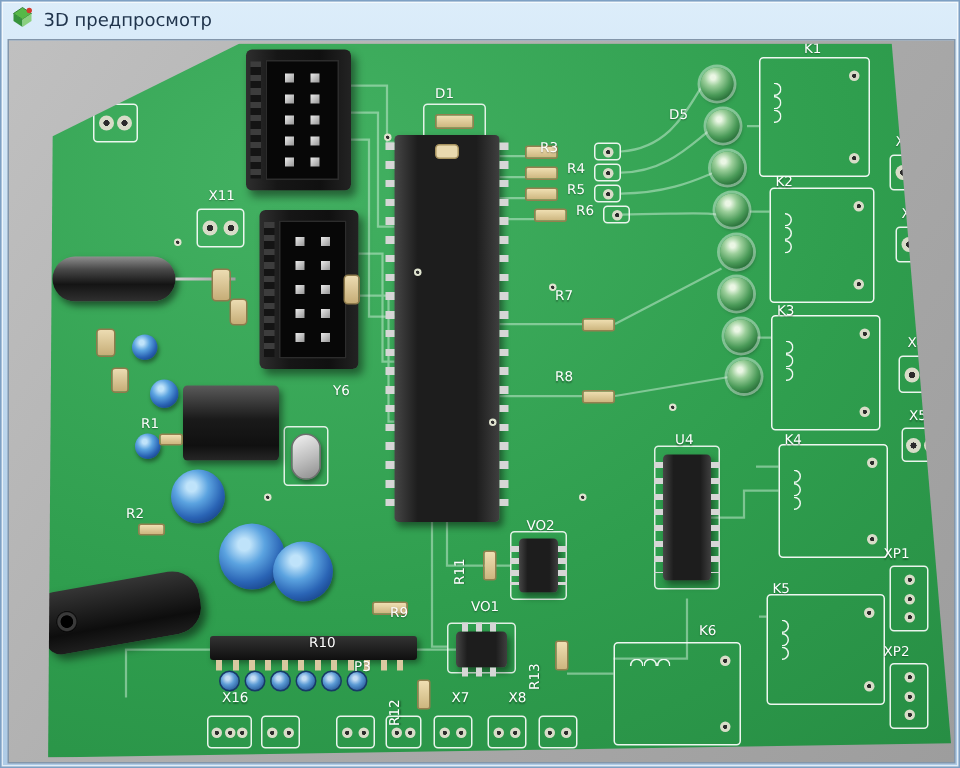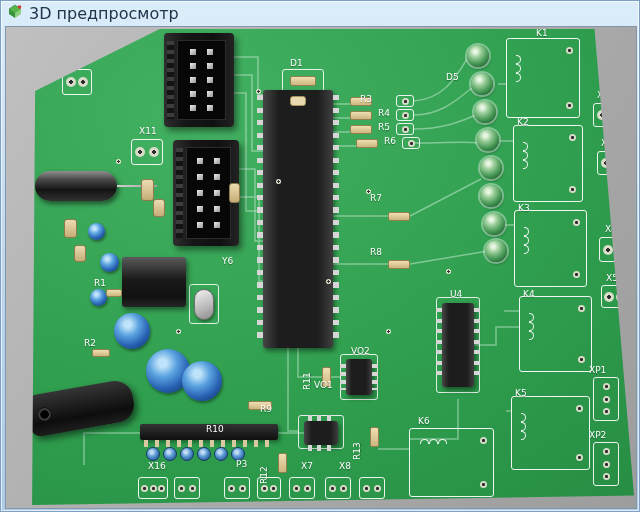--- a/index.html
+++ b/index.html
@@ -1,19 +1,19 @@
 <!DOCTYPE html>
 <html><head>
 <meta charset="utf-8">
 <style>
   *{box-sizing:border-box;margin:0;padding:0}
   body{font-family:"DejaVu Sans",sans-serif;background:#e9e9e9}
   .window{position:relative;width:640px;height:512px;background:linear-gradient(180deg,#dcedfa,#b9d4ec 60%,#aecbe6);border:1px solid #7da0c4;box-shadow:inset 0 0 0 1px rgba(255,255,255,.65)}
   .titlebar{height:24px;display:flex;align-items:center;gap:6px;padding:0 7px}
-  .title{font-size:16px;color:#20344c}
+  .title{font-size:12px;color:#20344c}
   .viewport{position:absolute;left:4px;top:25px;width:632px;height:483px;overflow:hidden;cursor:move;
     background:linear-gradient(125deg,#c0c0c0,#aaaaaa 55%,#9d9d9d);border:1px solid #8396aa}
   .pcb{position:absolute;left:20px;top:2px;width:608px;height:476px;
     background:radial-gradient(130% 130% at 28% 18%,#43b162 0%,#2f9e4e 48%,#23863f 100%);
     clip-path:polygon(1.5% 13%,22% 0%,93.5% 0%,100% 98%,1% 100%);
     filter:drop-shadow(4px 5px 8px rgba(0,0,0,.5))}
   .traces{position:absolute;left:0;top:0;pointer-events:none}
   .sk{position:absolute;color:#fff;font-size:9px;line-height:1;white-space:nowrap;text-shadow:0 1px 1px rgba(0,0,0,.35)}
   .sk.v{transform:rotate(-90deg);transform-origin:left bottom}
   .silk{position:absolute;border:1px solid rgba(255,255,255,.85);border-radius:3px}
@@ -328,37 +328,37 @@
       <span class="sk" style="left:352px;top:94px">R5</span>
       <span class="sk" style="left:358px;top:108px">R6</span>
       <span class="sk" style="left:344px;top:165px">R7</span>
       <span class="sk" style="left:344px;top:219px">R8</span>
       <span class="sk" style="left:420px;top:44px">D5</span>
       <span class="sk" style="left:510px;top:0px">K1</span>
       <span class="sk" style="left:491px;top:89px">K2</span>
       <span class="sk" style="left:492px;top:175px">K3</span>
       <span class="sk" style="left:497px;top:261px">K4</span>
       <span class="sk" style="left:489px;top:360px">K5</span>
-      <span class="sk" style="left:392px;top:388px">K6</span>
+      <span class="sk" style="left:440px;top:388px">K6</span>
       <span class="sk" style="left:571px;top:62px">X2</span>
       <span class="sk" style="left:575px;top:110px">X3</span>
       <span class="sk" style="left:579px;top:196px">X4</span>
       <span class="sk" style="left:580px;top:245px">X5</span>
       <span class="sk" style="left:424px;top:261px">U4</span>
       <span class="sk" style="left:563px;top:337px">XP1</span>
       <span class="sk" style="left:563px;top:402px">XP2</span>
       <span class="sk" style="left:325px;top:318px">VO2</span>
-      <span class="sk" style="left:288px;top:352px">VO1</span>
+      <span class="sk" style="left:288px;top:372px">VO1</span>
       <span class="sk" style="left:234px;top:376px">R9</span>
       <span class="sk" style="left:180px;top:396px">R10</span>
       <span class="sk v" style="left:286px;top:352px">R11</span>
       <span class="sk v" style="left:243px;top:446px">R12</span>
       <span class="sk v" style="left:336px;top:422px">R13</span>
       <span class="sk" style="left:122px;top:433px">X16</span>
-      <span class="sk" style="left:210px;top:431px">P3</span>
+      <span class="sk" style="left:210px;top:412px">P3</span>
       <span class="sk" style="left:275px;top:433px">X7</span>
       <span class="sk" style="left:313px;top:433px">X8</span>
       <span class="sk" style="left:196px;top:228px">Y6</span>
       <span class="sk" style="left:58px;top:310px">R2</span>
       <span class="sk" style="left:68px;top:250px">R1</span>
 
     </div>
   </div>
 </div>
 

